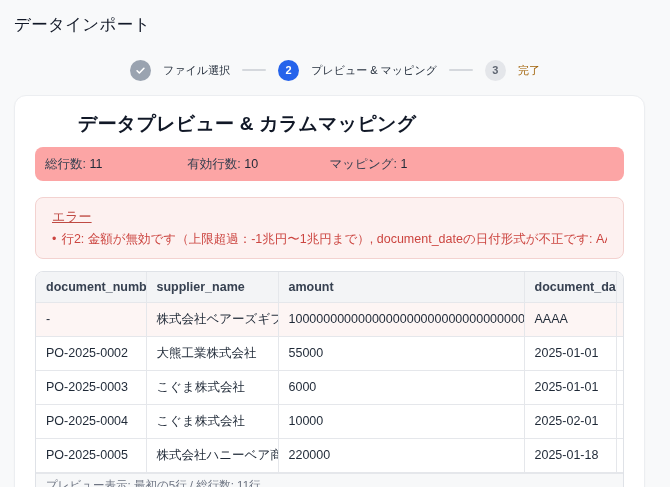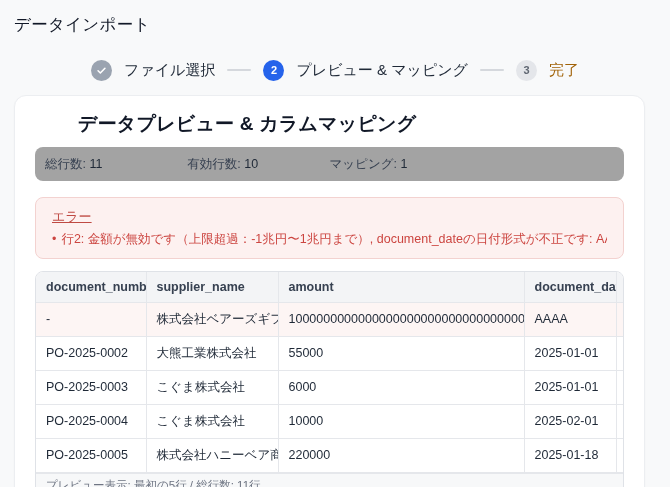--- a/index.html
+++ b/index.html
@@ -33,21 +33,21 @@
     display:flex; align-items:center; justify-content:center;
     font-size:11px; font-weight:600; color:#fff;
     flex:0 0 auto;
   }
   .step-circle.completed { background:#9aa3b0; }
   .step-circle.active { background:#2563eb; }
   .step-circle.upcoming { background:#e4e6ea; color:#5f6672; }
   .step-circle svg { width:11px; height:11px; }
   .step-label {
     margin-left:12px;
-    font-size:15px;
+    font-size:11px;
     font-weight:500;
     color:#1f2937;
   }
   .step-label.upcoming { color:#a16207; }
   .step-connector {
     width:24px; height:2px; background:#d5d8dd;
     margin:0 12px; border-radius:1px;
   }
   
   .card {
@@ -63,21 +63,21 @@
     font-size:19px;
     font-weight:700;
     color:#111827;
     line-height:20px;
     letter-spacing:.2px;
     margin-left:43px;
   }
   
   .stats-bar {
     margin-top:13px;
-    background:#a3a3a3;
+    background:#fca5a5;
     border-radius:8px;
     padding:9px 10px;
     display:grid;
     grid-template-columns:repeat(4,1fr);
   }
   .stat { font-size:12.5px; color:#374151; line-height:16px; white-space:nowrap; }
   .stat .stat-label { color:#374151; }
   .stat .stat-value { color:#1f2937; }
   
   .error-box {

